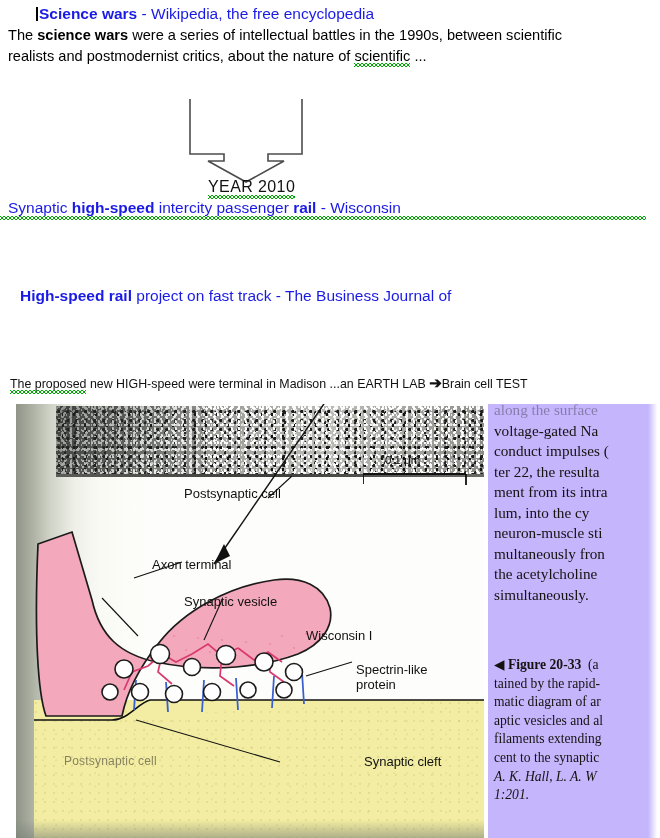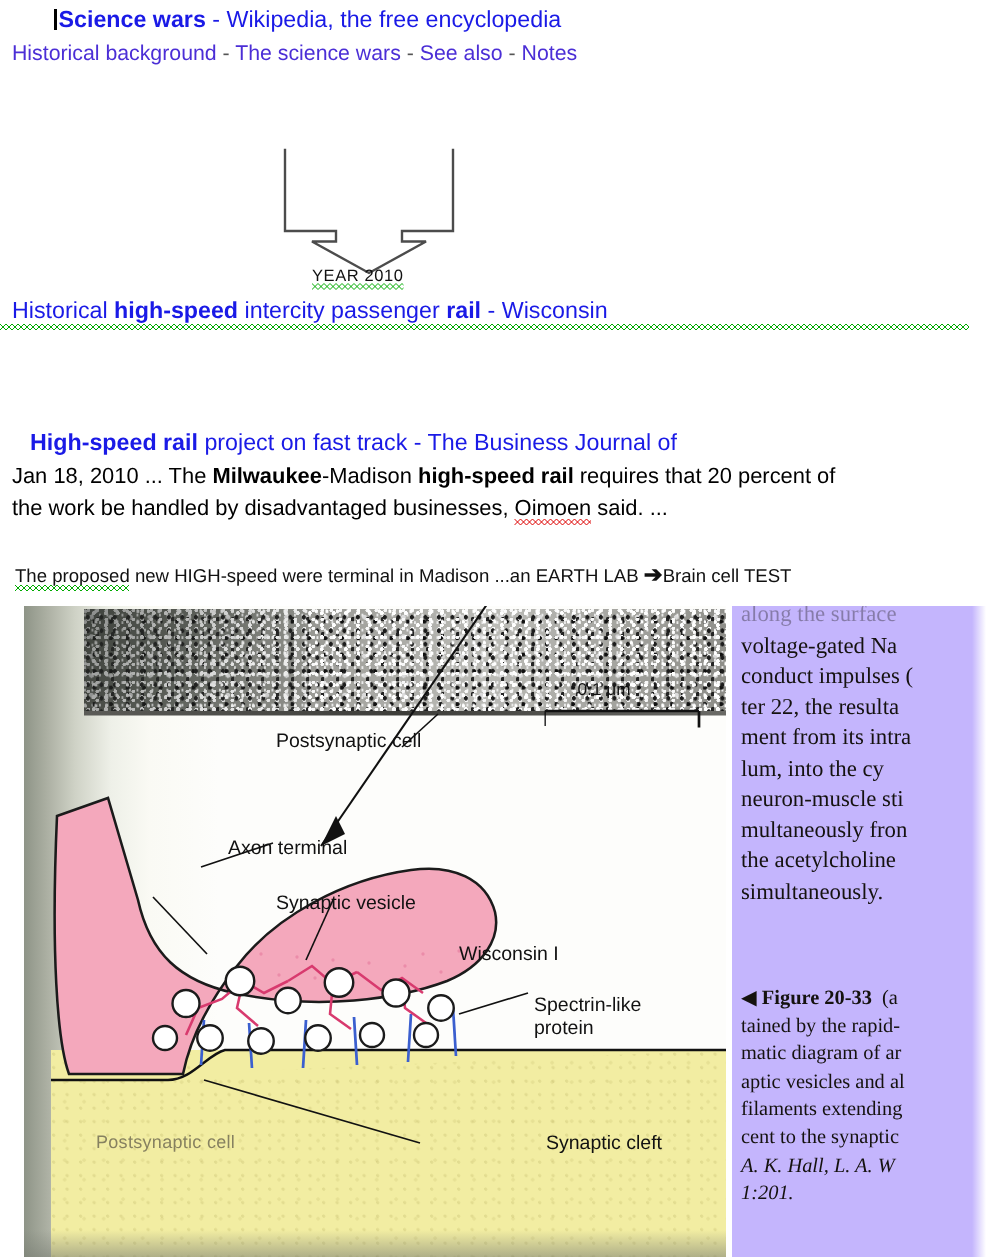--- a/index.html
+++ b/index.html
@@ -27,21 +27,21 @@
     background-repeat:repeat-x;background-size:4px 4px;}
   .sq-g::after{background-image:
     linear-gradient(45deg,transparent 45%,#0a0 45%,#0a0 55%,transparent 55%),
     linear-gradient(-45deg,transparent 45%,#0a0 45%,#0a0 55%,transparent 55%);}
   .sq-r::after{background-image:
     linear-gradient(45deg,transparent 45%,#d00 45%,#d00 55%,transparent 55%),
     linear-gradient(-45deg,transparent 45%,#d00 45%,#d00 55%,transparent 55%);}
 
   
   .arrowbox{position:absolute;left:188px;top:99px;width:116px;height:85px;}
-  .yearlbl{position:absolute;left:208px;top:178px;font-size:11px;
+  .yearlbl{position:absolute;left:208px;top:178px;font-size:16px;
            letter-spacing:.4px;color:#111;}
 
   
   .capline{position:absolute;left:10px;top:374px;font-size:12.4px;
            color:#111;white-space:nowrap;}
   .capline .arrw{font-size:15px;font-weight:bold;}
 
   
   .fig{position:absolute;left:16px;top:404px;width:644px;height:434px;
        background:#fff;overflow:hidden;}
@@ -105,51 +105,42 @@
 </style>
 </head>
 <body>
 
 <div class="page">
 
   <div class="res" style="top:4px;">
     <div class="res-title" style="padding-left:36px;">
       <span class="caret"></span><span>Science wars</span><span class="nb"> - Wikipedia, the free encyclopedia</span>
     </div>
-    <div class="res-links" style="padding-left:8px;margin-top:3px;">
-      <span>Historical background</span>
-      <span class="sep">-</span>
-      <span>The science wars</span>
-      <span class="sep">-</span>
-      <span>See also</span>
-      <span class="sep">-</span>
-      <span>Notes</span>
+    <div class="res-snip" style="padding-left:8px;margin-top:2px;">
+      <span>The </span><b>science wars</b><span> were a series of intellectual battles in the 1990s, between scientific</span><br>
+      <span>realists and postmodernist critics, about the nature of </span><span class="sq-g">scientific</span><span> ...</span>
     </div>
   </div>
 
   <div class="arrowbox">
     <svg width="116" height="85" viewBox="0 0 116 85">
       <path d="M2,0 L2,55 L36,55 L36,62 L20,62 L58,83 L96,62 L80,62 L80,55 L114,55 L114,0" fill="none" stroke="#4c4c4c" stroke-width="1.6"></path>
     </svg>
   </div>
   <div class="yearlbl sq-g">YEAR 2010</div>
 
   <div class="res" style="top:198px;">
     <div class="res-title sq-g" style="padding-left:8px;">
-      <span class="nb">Historical </span><span>high-speed</span><span class="nb"> intercity passenger </span><span>rail</span><span class="nb"> - Wisconsin</span>
+      <span class="nb">Synaptic </span><span>high-speed</span><span class="nb"> intercity passenger </span><span>rail</span><span class="nb"> - Wisconsin</span>
     </div>
   </div>
 
   <div class="res" style="top:286px;">
     <div class="res-title" style="padding-left:20px;">
       <span>High-speed rail</span><span class="nb"> project on fast track - The Business Journal of</span>
-    </div>
-    <div class="res-snip" style="padding-left:8px;margin-top:3px;">
-      <span>Jan 18, 2010 ... The </span><b>Milwaukee</b><span>-Madison </span><b>high-speed rail</b><span> requires that 20 percent of</span><br>
-      <span>the work be handled by disadvantaged businesses, </span><span class="sq-r">Oimoen</span><span> said. ...</span>
     </div>
   </div>
 
   <div class="capline">
     <span class="sq-g"><span>The</span>&nbsp;<span>proposed</span></span>&nbsp;<span>new HIGH-speed were terminal in Madison  ...an  EARTH LAB </span><span class="arrw">➔</span><span>Brain cell TEST</span>
   </div>
 
   <div class="fig">
 
     <div class="fig-left">

